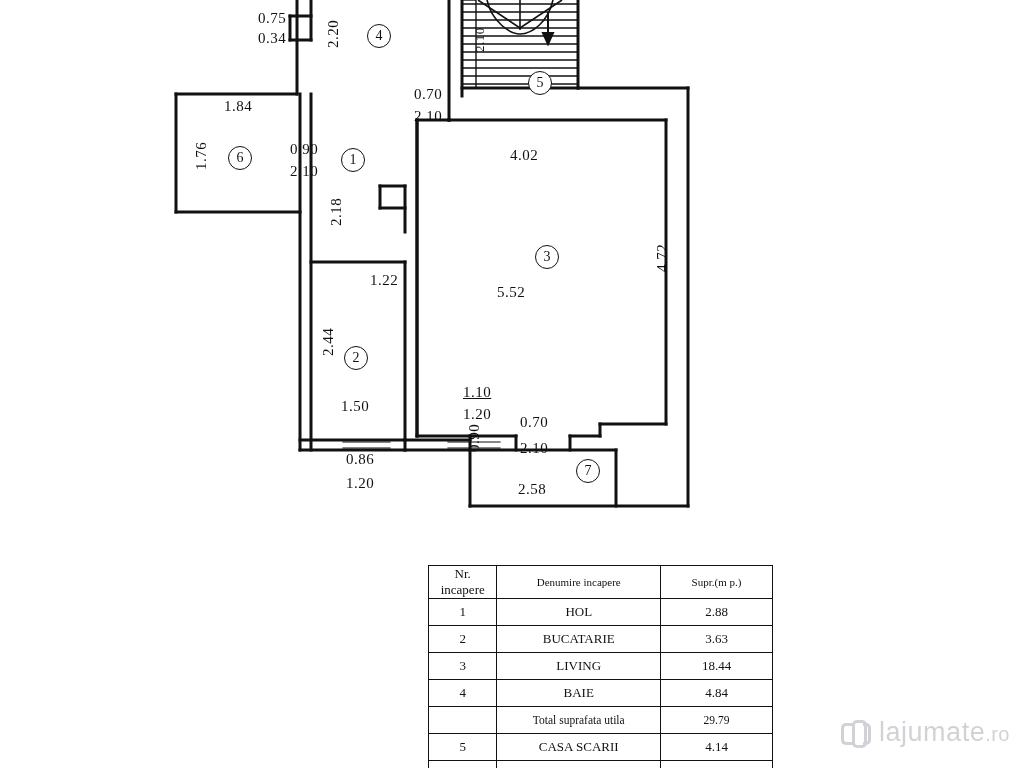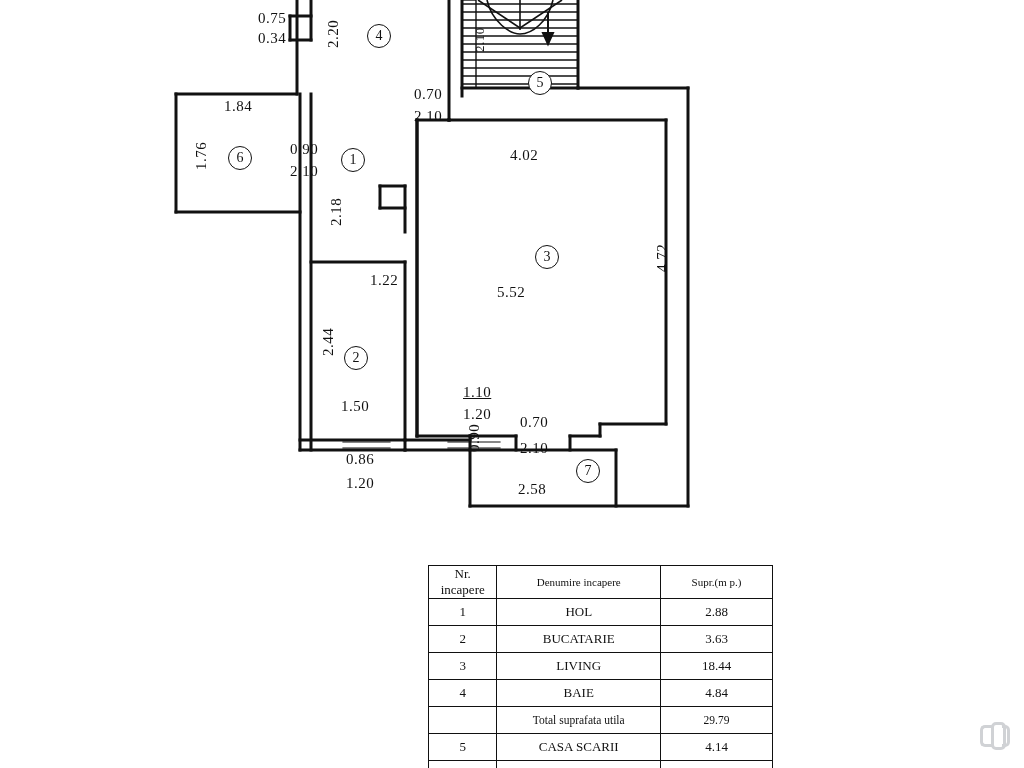--- a/index.html
+++ b/index.html
@@ -277,13 +277,14 @@
     </tr>
   </tbody>
 </table>
 
 <div class="watermark">
   <span class="wm-mark">
       <span class="a"></span>
       <span class="b"></span>
       <span class="c"></span>
     </span>
+  <span class="wm-text"><span>lajumate</span><span class="wm-ro">.ro</span></span>
 </div>
 
 </body></html>

